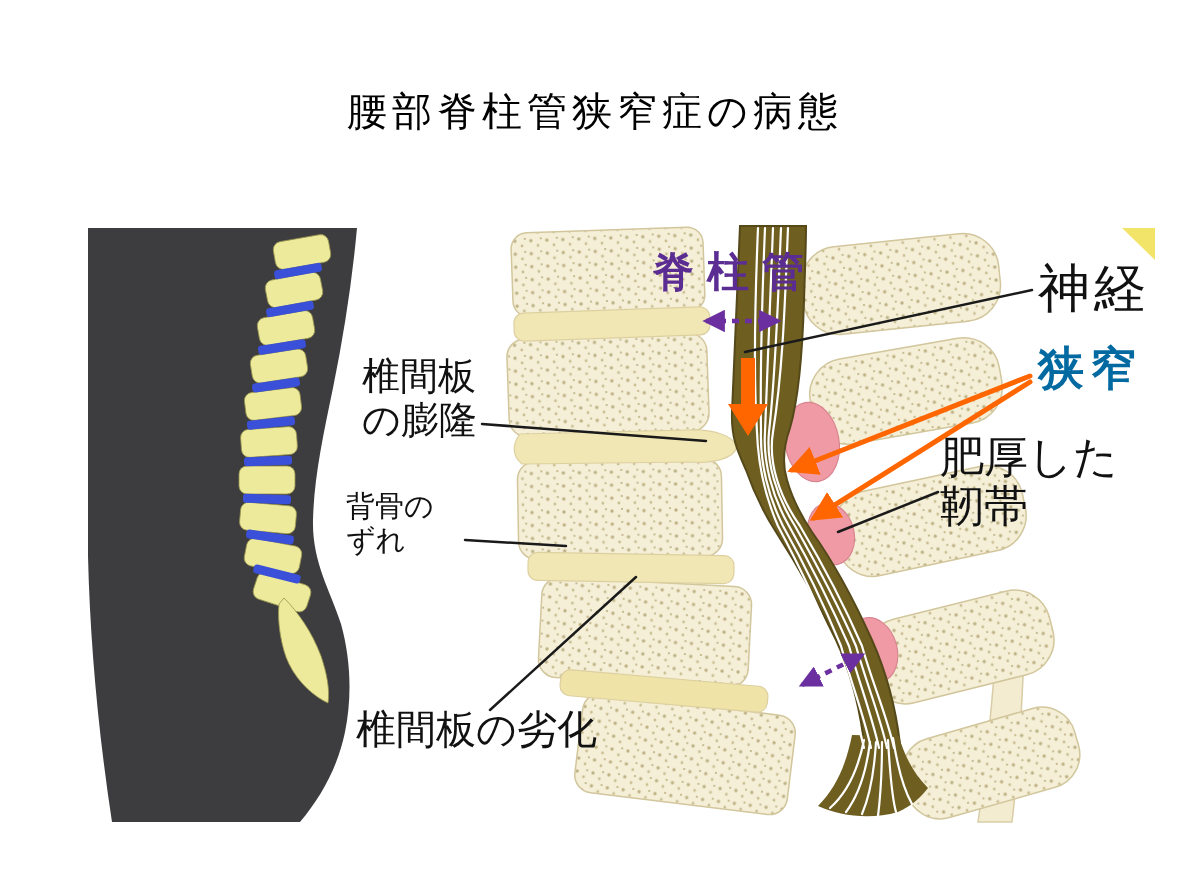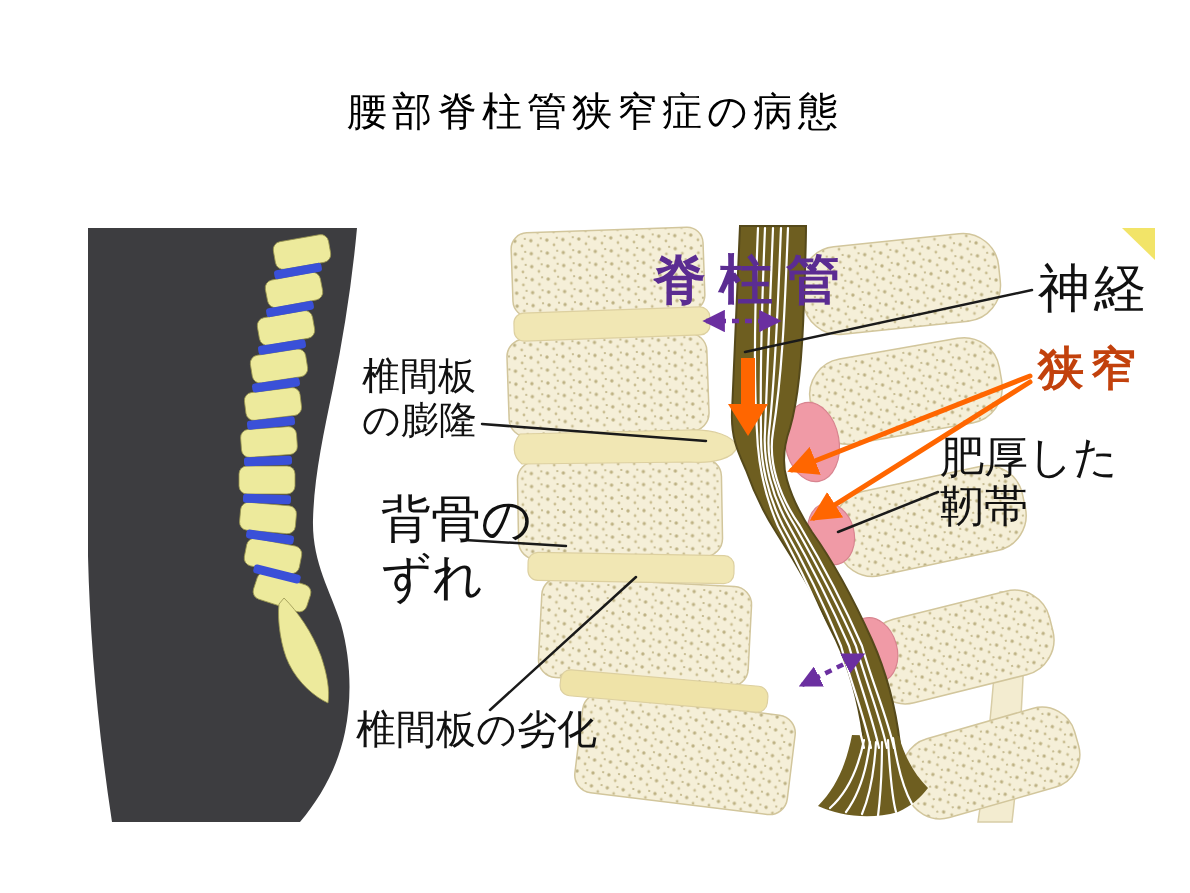--- a/index.html
+++ b/index.html
@@ -6,25 +6,25 @@
   .page{
     position:relative;width:1190px;height:893px;background:#ffffff;overflow:hidden;
     font-family:"Liberation Sans","DejaVu Sans",sans-serif;
   }
   .fig-svg{position:absolute;left:0;top:0;width:1190px;height:893px}
   .title{
     position:absolute;top:84px;left:0;width:100%;text-align:center;
     font-size:40px;font-weight:500;letter-spacing:5px;color:#000;
   }
   .label{position:absolute;white-space:pre-line;color:#111;line-height:1.16;font-weight:500}
-  .lbl-canal{left:652px;top:248px;font-size:54px;font-weight:700;color:#5b2c92;letter-spacing:13px}
+  .lbl-canal{left:652px;top:248px;font-size:42px;font-weight:700;color:#5b2c92;letter-spacing:13px}
   .lbl-nerve{left:1038px;top:258px;font-size:52px;letter-spacing:4px}
-  .lbl-stenosis{left:1038px;top:342px;font-size:46px;font-weight:700;color:#c2410c;letter-spacing:6px}
+  .lbl-stenosis{left:1038px;top:342px;font-size:46px;font-weight:700;color:#0369a1;letter-spacing:6px}
   .lbl-bulge{left:362px;top:354px;font-size:38px}
-  .lbl-slip{left:381px;top:490px;font-size:50px}
+  .lbl-slip{left:346px;top:490px;font-size:29px}
   .lbl-degen{left:356px;top:706px;font-size:40px}
   .lbl-ligament{left:940px;top:432px;font-size:44px;line-height:1.12}
 </style>
 </head>
 <body>
 
 <div class="page">
 
   <svg class="fig-svg" viewBox="0 0 1190 893" aria-hidden="true">
     <defs>

